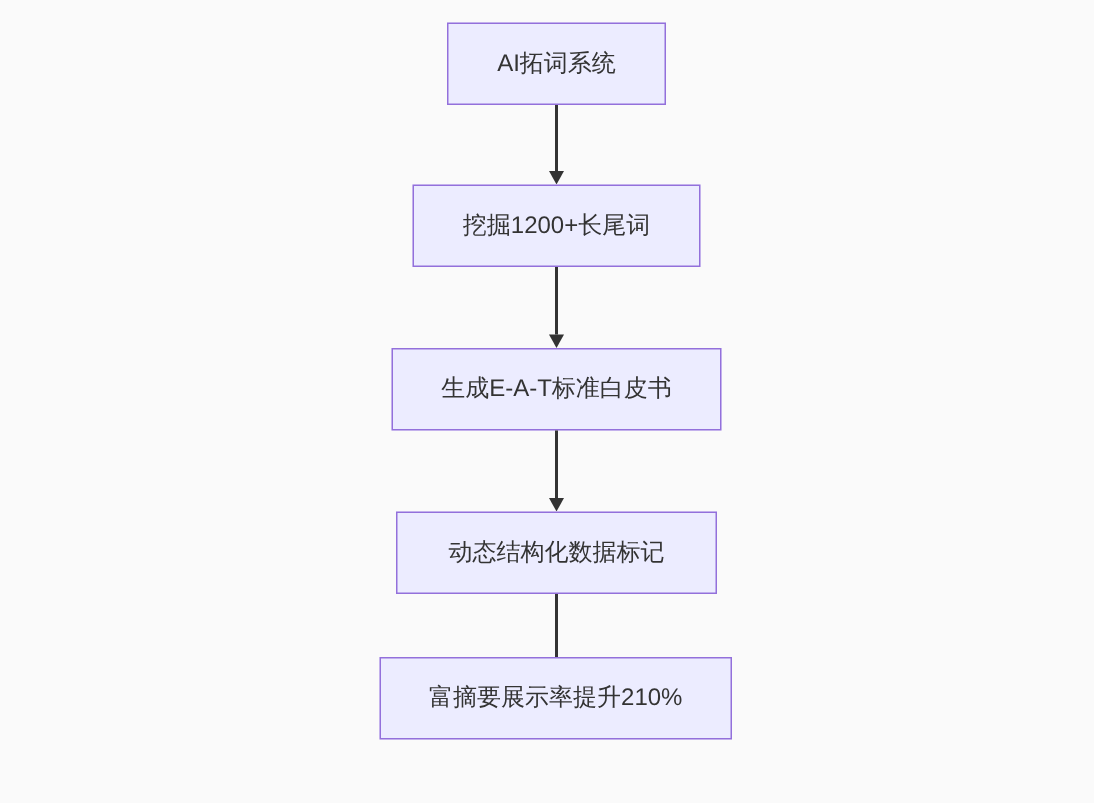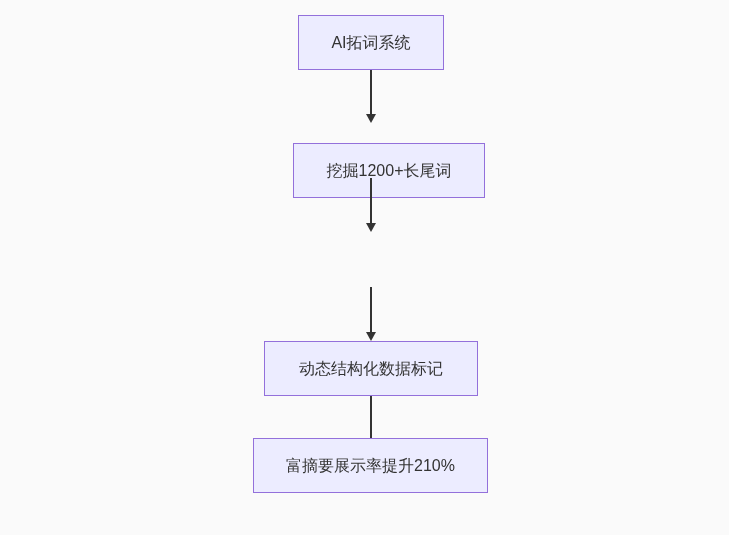--- a/index.html
+++ b/index.html
@@ -33,21 +33,21 @@
     color: var(--text);
     font-size: 16px;
     line-height: 1;
     display: flex;
     align-items: center;
     justify-content: center;
     text-align: center;
     white-space: nowrap;
   }
   .node-1 { left: 298px; top: 15px;  width: 146px; height: 55px; }
-  .node-2 { left: 293px; top: 123px; width: 192px; height: 55px; margin-top: 20px; }
+  .node-2 { left: 275px; top: 123px; width: 192px; height: 55px; }
   .node-3 { left: 261px; top: 232px; width: 220px; height: 55px; }
   .node-4 { left: 264px; top: 341px; width: 214px; height: 55px; }
   .node-5 { left: 253px; top: 438px; width: 235px; height: 55px; }
   .edge {
     position: absolute;
     left: 365px;
     width: 12px;
     display: flex;
     flex-direction: column;
     align-items: center;
@@ -86,20 +86,23 @@
 
   <div class="flow-node node-2">
     <span>挖掘1200+长尾词</span>
   </div>
 
   <div class="edge edge-2">
     <div class="edge-line"></div>
     <div class="edge-head"></div>
   </div>
 
+  <div class="flow-node node-3">
+    <span>生成E-A-T标准白皮书</span>
+  </div>
 
   <div class="edge edge-3">
     <div class="edge-line"></div>
     <div class="edge-head"></div>
   </div>
 
   <div class="flow-node node-4">
     <span>动态结构化数据标记</span>
   </div>
 

